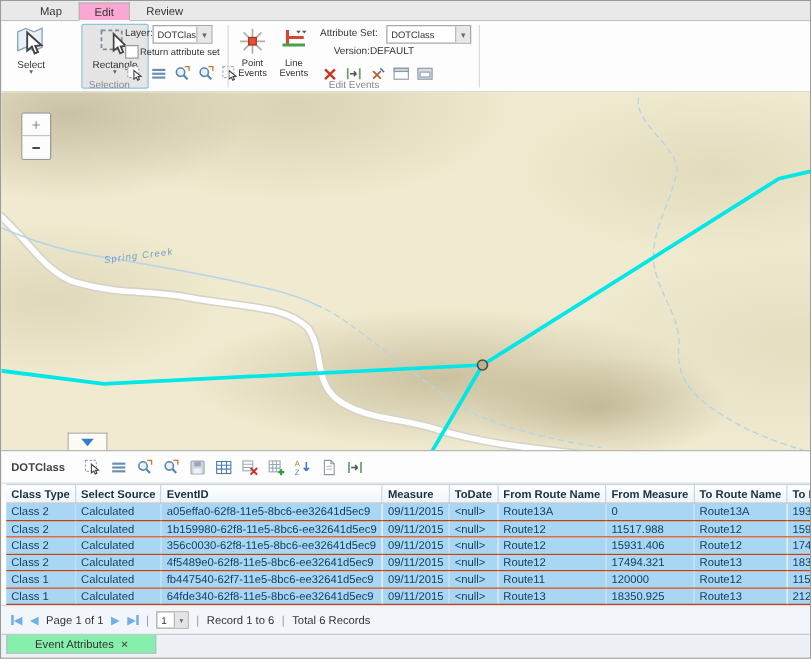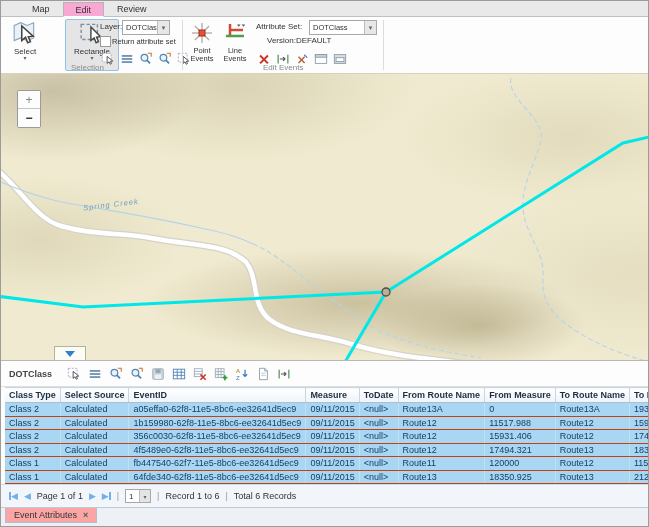--- a/index.html
+++ b/index.html
@@ -64,21 +64,21 @@
   .pfooter{height:22px;background:#f2f6fb;border-top:1px solid #d4dde6;display:flex;align-items:center;padding-left:8px;font-size:9px;color:#333;gap:6px;}
   .navbtn{display:inline-flex;align-items:center;color:#6fb0e8;font-size:9px;cursor:default;}
   .navbtn .bar{display:inline-block;width:2px;height:8px;background:#6fb0e8;}
   .sep{color:#999;}
   .pagecombo{width:24px;height:12px;border:1px solid #a8a8a8;background:#fff;display:inline-flex;align-items:center;}
   .pagecombo span.v{flex:1;font-size:8px;padding-left:3px;color:#333;}
   .pagecombo span.a{width:10px;height:100%;background:#e4e4e4;border-left:1px solid #bbb;font-size:6px;color:#666;display:flex;align-items:center;justify-content:center;}
 
   
   .tabbar{height:18px;background:#edf0f4;border-top:1px solid #c2cbd4;display:flex;align-items:flex-start;padding-left:4px;flex:none;}
-  .btab{background:#fca5a5;border:1px solid #b5bec8;border-top:none;padding:2px 8px;font-size:9px;color:#333;display:flex;align-items:center;gap:6px;}
+  .btab{background:#86efac;border:1px solid #b5bec8;border-top:none;padding:2px 22px;font-size:9px;color:#333;display:flex;align-items:center;gap:6px;}
   .btab .x{font-size:9px;color:#555;font-weight:bold;}
 </style>
 </head>
 <body>
 
 <svg width="0" height="0" style="position:absolute">
   <defs>
     <symbol id="sym-cursor" viewBox="0 0 16 16">
         <path d="M4,1 L4,12.5 L7,10 L8.8,14 L10.6,13.2 L8.8,9.3 L12.5,9 Z" fill="#fcfcfc" stroke="#555" stroke-width="1.1"></path>
       </symbol>

